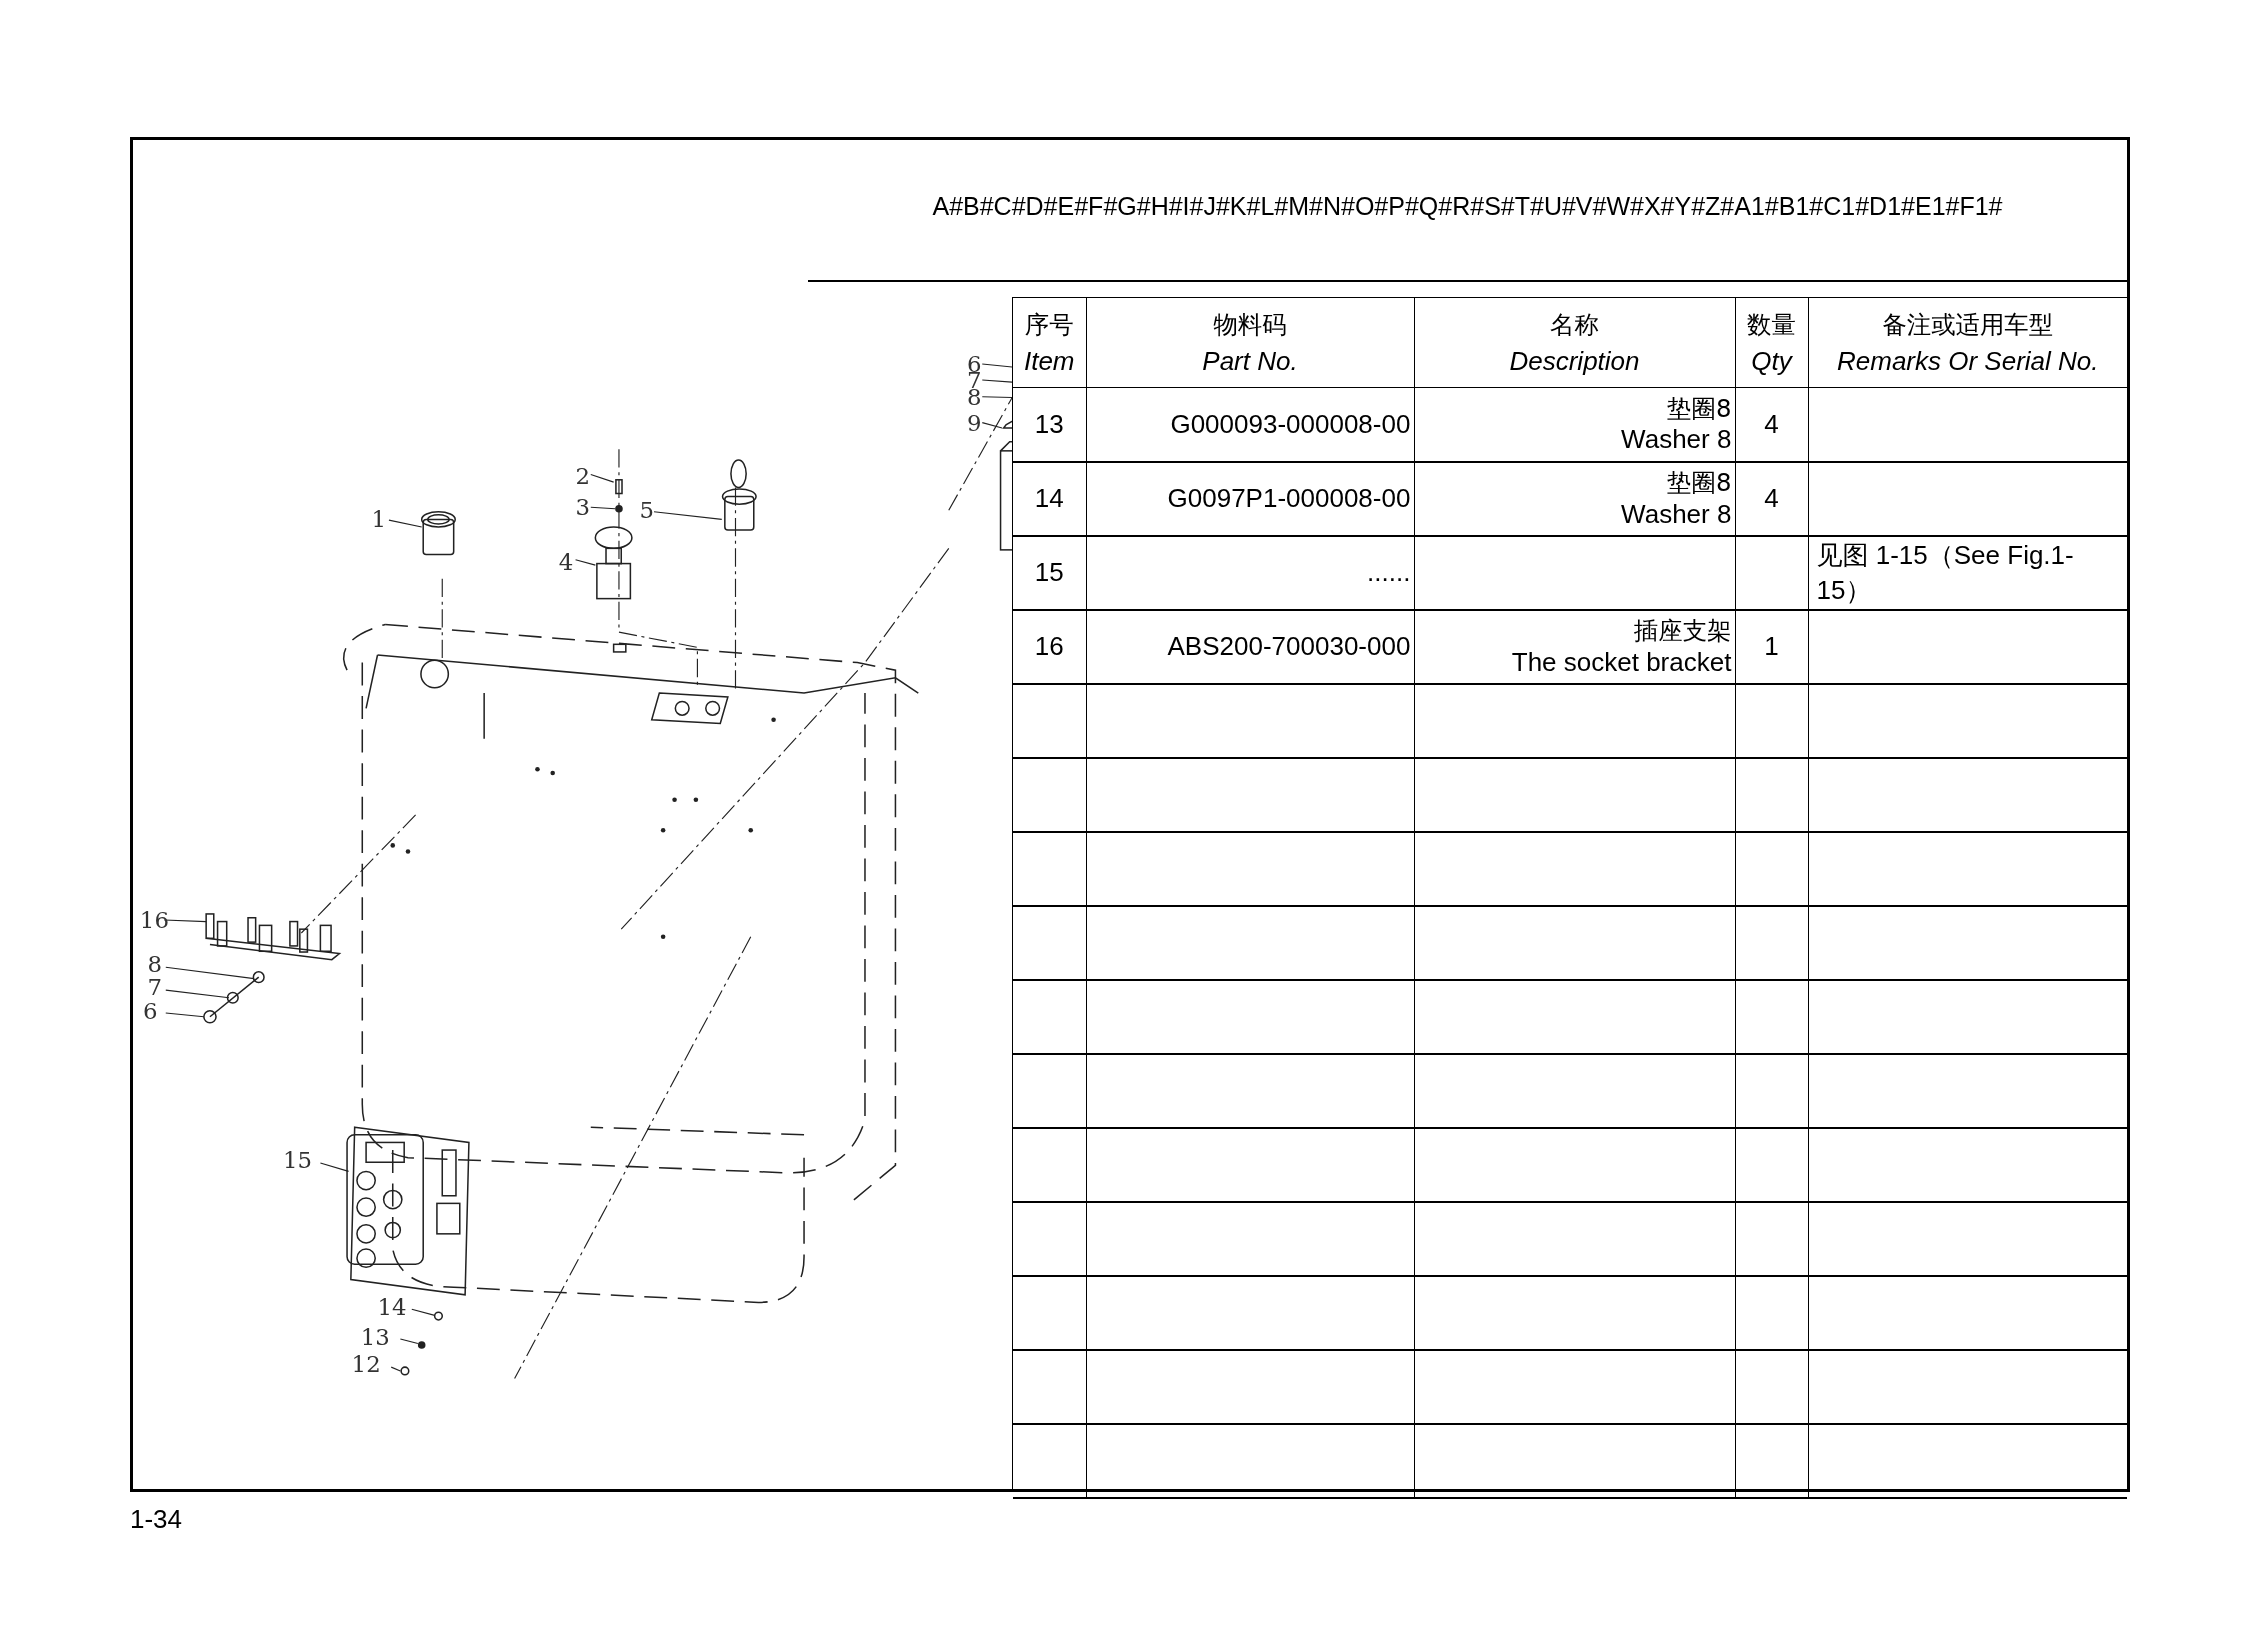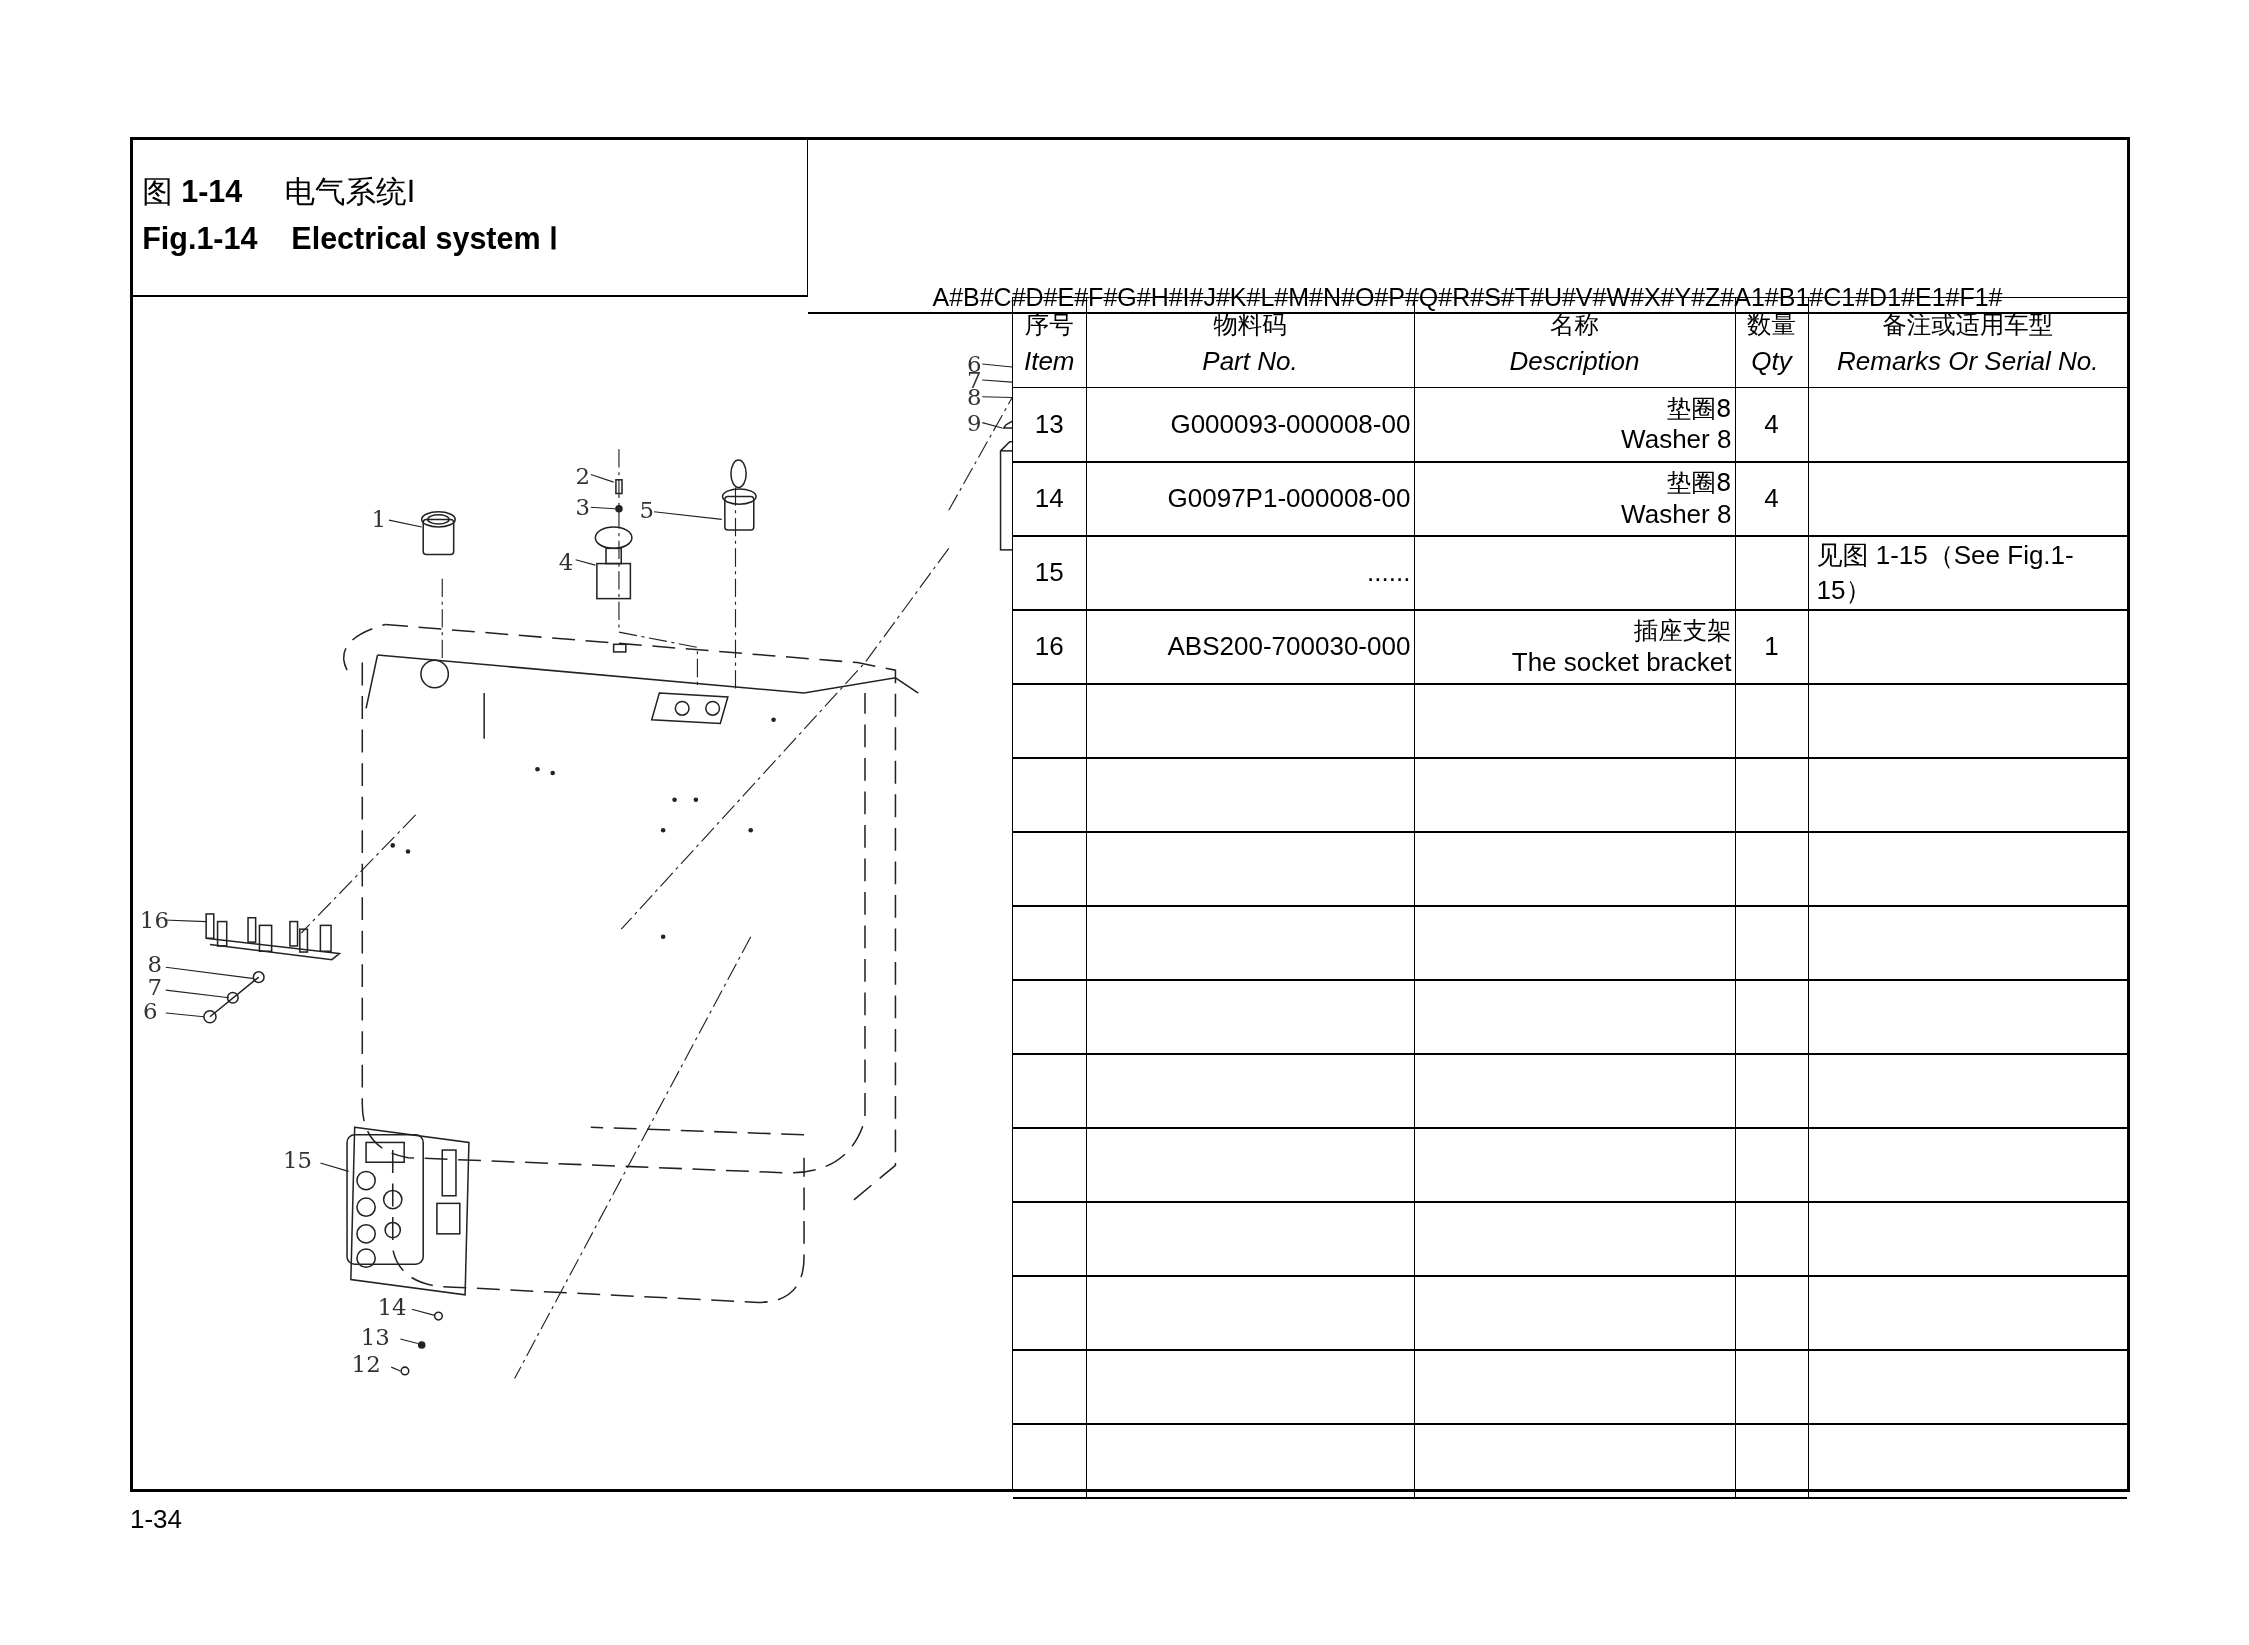--- a/index.html
+++ b/index.html
@@ -1,19 +1,19 @@
 <!DOCTYPE html>
 <html style="font-size:12.2px"><head>
 <meta charset="utf-8">
 <style>
   html, body { margin:0; padding:0; background:#ffffff; }
   body { width:2250px; height:1645px; position:relative; overflow:hidden; font-family:"Liberation Sans", sans-serif; color:#000; }
   .frame { position:absolute; left:130px; top:137px; width:2000px; height:1355px; border:3.8px solid #000; box-sizing:border-box; }
   .hdr-left { position:absolute; left:0; top:0; width:675px; height:157px; border-right:1.5px solid #000; border-bottom:2.3px solid #000; box-sizing:border-box; }
-  .hdr-right { position:absolute; left:675px; top:0; right:0; height:174px; border-bottom:2.3px solid #000; box-sizing:border-box; display:flex; align-items:flex-end; justify-content:center; }
+  .hdr-right { position:absolute; left:675px; top:0; right:0; height:142px; border-bottom:2.3px solid #000; box-sizing:border-box; display:flex; align-items:center; justify-content:center; }
   .title-cn { position:absolute; left:9.2px; top:32px; font-size:30.5px; white-space:pre; }
   .title-cn b { font-weight:bold; }
   .title-en { position:absolute; left:9.2px; top:81px; font-size:30.5px; font-weight:bold; white-space:pre; }
   .serials { font-size:25px; letter-spacing:0px; margin-top:-7.6px; }
   .drawing { position:absolute; left:0; top:157px; width:879px; bottom:0; }
   .drawing svg { width:100%; height:100%; }
   .tbl { position:absolute; left:879px; top:157px; right:0; bottom:0; border-left:1.5px solid #000; }
   table { border-collapse:collapse; width:100%; height:100%; table-layout:fixed; }
   th, td { border:1.5px solid #000; font-weight:normal; font-size:26px; padding:0 3.1px; }
   tr > :first-child { border-left:none; }
@@ -31,24 +31,20 @@
   .desc-cn { display:block; font-family:"DejaVu Sans", sans-serif; font-size:24.4px; }
   .desc-en { display:block; }
   .page-num { position:absolute; left:130px; top:1504px; font-size:26px; }
   .callout { font-family:"DejaVu Serif", serif; font-size:30px; fill:#333; }
 </style>
 </head>
 <body>
 
 <div class="frame">
 
-  <div class="hdr-left">
-    <div class="title-cn"><span>图 </span><b>1-14</b><span>     </span><span>电气系统Ⅰ</span></div>
-    <div class="title-en">Fig.1-14    Electrical system Ⅰ</div>
-  </div>
 
   <div class="hdr-right">
     <div class="serials">A#B#C#D#E#F#G#H#I#J#K#L#M#N#O#P#Q#R#S#T#U#V#W#X#Y#Z#A1#B1#C1#D1#E1#F1#</div>
   </div>
 
   <div class="drawing">
     <svg viewBox="0 0 1152 1565" stroke="#222" fill="none" stroke-width="2">
 
       <g stroke-dasharray="30 14">
         <path d="M330 430 L950 480 L1000 490 L1000 1140 L940 1190"></path>

